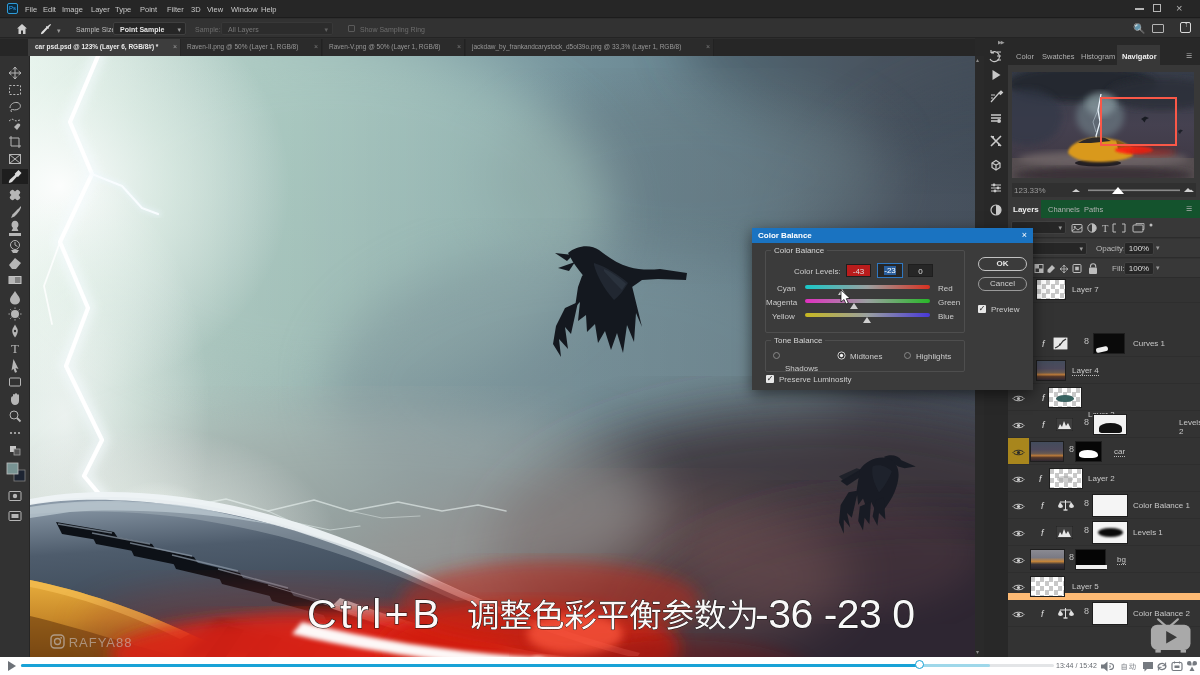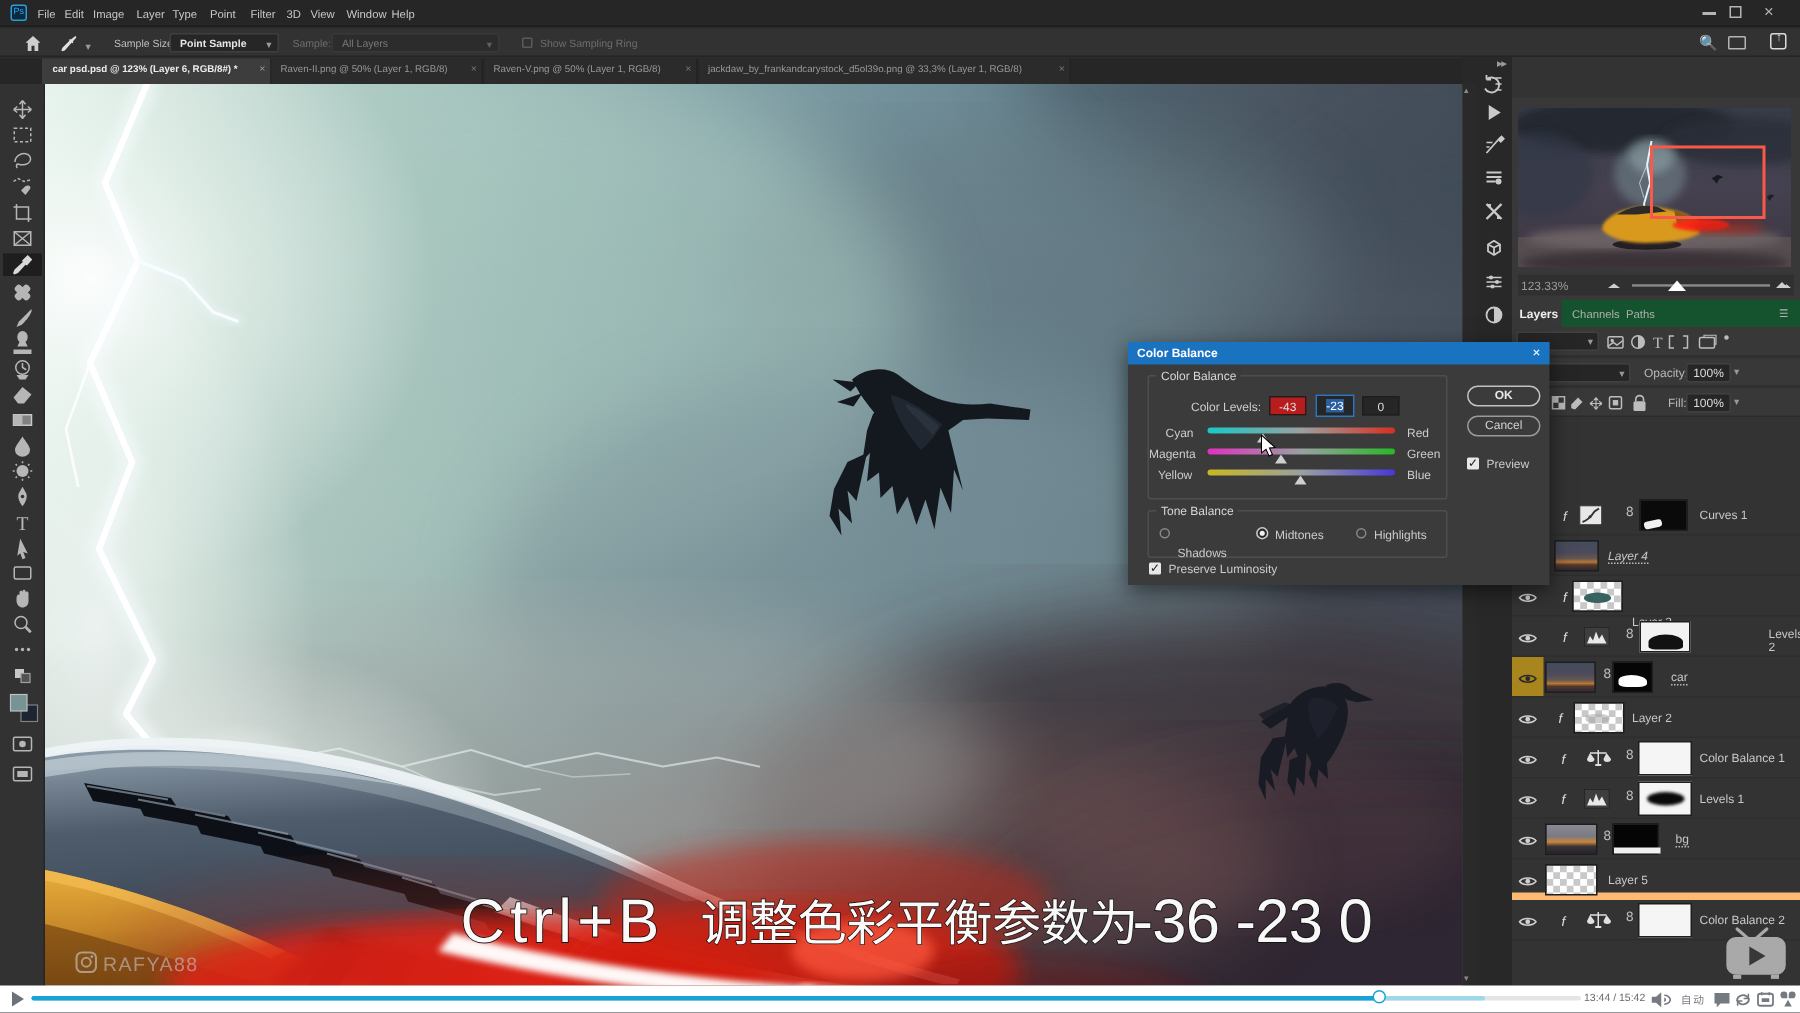--- a/index.html
+++ b/index.html
@@ -463,20 +463,28 @@
         <g transform="translate(12,162)">
             <circle cx="0" cy="0" r="5"></circle>
             <path d="M0,-5 a5,5 0 0 1 0,10 z" fill="#c9c9c9" stroke="none"></path>
           </g>
       </g>
     </svg>
   </div>
 
   <div class="abs" id="rightpanel" style="left:1008px;top:38px;width:192px;height:619px;background:#333333;font-size:8px;color:#c4c4c4;">
 
+    <div class="abs" style="left:0;top:0;width:192px;height:27px;background:#282828;">
+      <div class="abs" style="left:109px;top:7px;width:43px;height:20px;background:#383838;"></div>
+      <div class="abs" style="left:8px;top:14px;color:#b0b0b0;font-size:7.5px;">Color</div>
+      <div class="abs" style="left:34px;top:14px;color:#b0b0b0;font-size:7.5px;">Swatches</div>
+      <div class="abs" style="left:73px;top:14px;color:#b0b0b0;font-size:7.5px;">Histogram</div>
+      <div class="abs" style="left:114px;top:14px;color:#f0f0f0;font-size:7.5px;font-weight:bold;">Navigator</div>
+      <div class="abs" style="left:178px;top:14px;color:#b0b0b0;font-size:7px;">☰</div>
+    </div>
     <div class="abs" style="left:0;top:27px;width:192px;height:135px;background:#383838;">
 
       <svg class="abs" style="left:4px;top:7px;" width="182" height="106" viewBox="0 0 182 106">
         <defs>
           <linearGradient id="navsky" x1="0" y1="0" x2="0" y2="1">
             <stop offset="0" stop-color="#363c48"></stop>
             <stop offset="0.5" stop-color="#454150"></stop>
             <stop offset="0.82" stop-color="#403a46"></stop>
             <stop offset="1" stop-color="#524b52"></stop>
           </linearGradient>
@@ -569,35 +577,39 @@
           <rect x="77" y="5.5" width="8" height="6.5" rx="1" fill="#bdbdbd" stroke="none"></rect>
             <path d="M78.5,5.5 v-1.2 a2.6,2.6 0 0 1 5.2,0 v1.2" stroke-width="1.1"></path>
         </g>
       </svg>
       <div class="abs" style="left:104px;top:5px;color:#b8b8b8;">Fill:</div>
       <div class="abs" style="left:116px;top:3px;width:30px;height:13px;background:#262626;border:1px solid #404040;border-radius:2px;color:#ddd;text-align:center;line-height:12px;">100%</div>
       <div class="abs" style="left:148px;top:5px;color:#999;font-size:7px;">▾</div>
     </div>
 
     <div id="rows" class="abs" style="left:0;top:238px;width:192px;height:381px;">
+      <div class="abs" style="left:0;top:0px;width:192px;height:27px;border-bottom:1px solid #2e2e2e;">
+          <div class="abs" style="left:28px;top:3px;width:30px;height:21px;border:1px solid #1e1e1e;background:repeating-conic-gradient(#ffffff 0% 25%, #c8c8c8 0% 50%) 0 0/9px 9px;"></div>
+          <div class="abs" style="left:64px;top:9px;color:#c8c8c8;font-size:8px;">Layer 7</div>
+        </div>
       <div class="abs" style="left:0;top:54px;width:192px;height:27px;border-bottom:1px solid #2e2e2e;">
           <div class="abs" style="left:34px;top:9px;color:#e0e0e0;font-size:9px;font-style:italic;">f</div>
           <svg class="abs" style="left:45px;top:7px;" width="15" height="13" viewBox="0 0 15 13">
             <rect width="15" height="13" fill="#e8e8e8" stroke="#202020"></rect>
             <path d="M2,11 C5,10 8,7 10,4 L13,2" fill="none" stroke="#333" stroke-width="1.3"></path>
             <circle cx="7" cy="7.5" r="1" fill="#333"></circle>
           </svg>
           <div class="abs" style="left:76px;top:6px;color:#c0c0c0;font-size:9px;">8</div>
           <div class="abs" style="left:85px;top:3px;width:32px;height:21px;border:1px solid #1e1e1e;background:#0a0a0a;"></div>
           <div class="abs" style="left:88px;top:17px;width:12px;height:5px;background:#f0f0f0;border-radius:2px;transform:rotate(-12deg);"></div>
           <div class="abs" style="left:125px;top:9px;color:#c8c8c8;font-size:8px;">Curves 1</div>
         </div>
       <div class="abs" style="left:0;top:81px;width:192px;height:27px;border-bottom:1px solid #2e2e2e;">
           <div class="abs" style="left:28px;top:3px;width:30px;height:21px;border:1px solid #1e1e1e;background:linear-gradient(180deg,#434c5c 0%,#4e4a5c 40%,#665852 60%,#b87838 72%,#55382a 82%,#2e2832 100%);"></div>
-          <div class="abs" style="left:64px;top:9px;color:#c8c8c8;border-bottom:1px dotted #bbb;font-size:8px;font-style:italic;">Layer 4</div>
+          <div class="abs" style="left:64px;top:9px;color:#c8c8c8;border-bottom:1px dotted #bbb;font-size:8px;">Layer 4</div>
         </div>
       <div class="abs" style="left:0;top:108px;width:192px;height:27px;border-bottom:1px solid #2e2e2e;">
           <svg class="abs" style="left:4px;top:10px;" width="13" height="9" viewBox="0 0 13 9">
             <path d="M1,4.5 C3,1.5 10,1.5 12,4.5 C10,7.5 3,7.5 1,4.5 Z" fill="none" stroke="#cfcfcf" stroke-width="1"></path>
             <circle cx="6.5" cy="4.5" r="1.6" fill="#cfcfcf"></circle>
           </svg>
           <div class="abs" style="left:34px;top:9px;color:#e0e0e0;font-size:9px;font-style:italic;">f</div>
           <div class="abs" style="left:40px;top:3px;width:34px;height:21px;border:1px solid #1e1e1e;background:repeating-conic-gradient(#ffffff 0% 25%, #c8c8c8 0% 50%) 0 0/9px 9px;"></div>
           <div class="abs" style="left:48px;top:11px;width:18px;height:7px;background:#2f5c5a;border-radius:50% 50% 45% 45%;opacity:0.95;"></div>
           <div class="abs" style="left:80px;top:26px;color:#c8c8c8;font-size:8px;">Layer 3</div>
@@ -675,21 +687,21 @@
           <svg class="abs" style="left:4px;top:10px;" width="13" height="9" viewBox="0 0 13 9">
             <path d="M1,4.5 C3,1.5 10,1.5 12,4.5 C10,7.5 3,7.5 1,4.5 Z" fill="none" stroke="#cfcfcf" stroke-width="1"></path>
             <circle cx="6.5" cy="4.5" r="1.6" fill="#cfcfcf"></circle>
           </svg>
           <div class="abs" style="left:22px;top:3px;width:35px;height:21px;border:1px solid #1e1e1e;background:linear-gradient(180deg,#8a8a92 0%,#7a7a84 40%,#c8863a 60%,#3a3438 75%,#26222a 100%);"></div>
           <div class="abs" style="left:61px;top:6px;color:#c0c0c0;font-size:9px;">8</div>
           <div class="abs" style="left:67px;top:3px;width:31px;height:21px;border:1px solid #1e1e1e;background:#050505;"></div>
           <div class="abs" style="left:68px;top:19px;width:31px;height:4px;background:#f0f0f0;"></div>
           <div class="abs" style="left:109px;top:9px;color:#c8c8c8;border-bottom:1px dotted #bbb;font-size:8px;">bg</div>
         </div>
-      <div class="abs" style="left:0;top:297px;width:192px;height:27px;border-bottom:5px solid #fdba74;">
+      <div class="abs" style="left:0;top:297px;width:192px;height:27px;border-bottom:7px solid #fdba74;">
           <svg class="abs" style="left:4px;top:10px;" width="13" height="9" viewBox="0 0 13 9">
             <path d="M1,4.5 C3,1.5 10,1.5 12,4.5 C10,7.5 3,7.5 1,4.5 Z" fill="none" stroke="#cfcfcf" stroke-width="1"></path>
             <circle cx="6.5" cy="4.5" r="1.6" fill="#cfcfcf"></circle>
           </svg>
           <div class="abs" style="left:22px;top:3px;width:35px;height:21px;border:1px solid #1e1e1e;background:repeating-conic-gradient(#ffffff 0% 25%, #c8c8c8 0% 50%) 0 0/9px 9px;"></div>
           <div class="abs" style="left:64px;top:9px;color:#c8c8c8;font-size:8px;">Layer 5</div>
         </div>
       <div class="abs" style="left:0;top:324px;width:192px;height:27px;border-bottom:1px solid #2e2e2e;">
           <svg class="abs" style="left:4px;top:10px;" width="13" height="9" viewBox="0 0 13 9">
             <path d="M1,4.5 C3,1.5 10,1.5 12,4.5 C10,7.5 3,7.5 1,4.5 Z" fill="none" stroke="#cfcfcf" stroke-width="1"></path>

